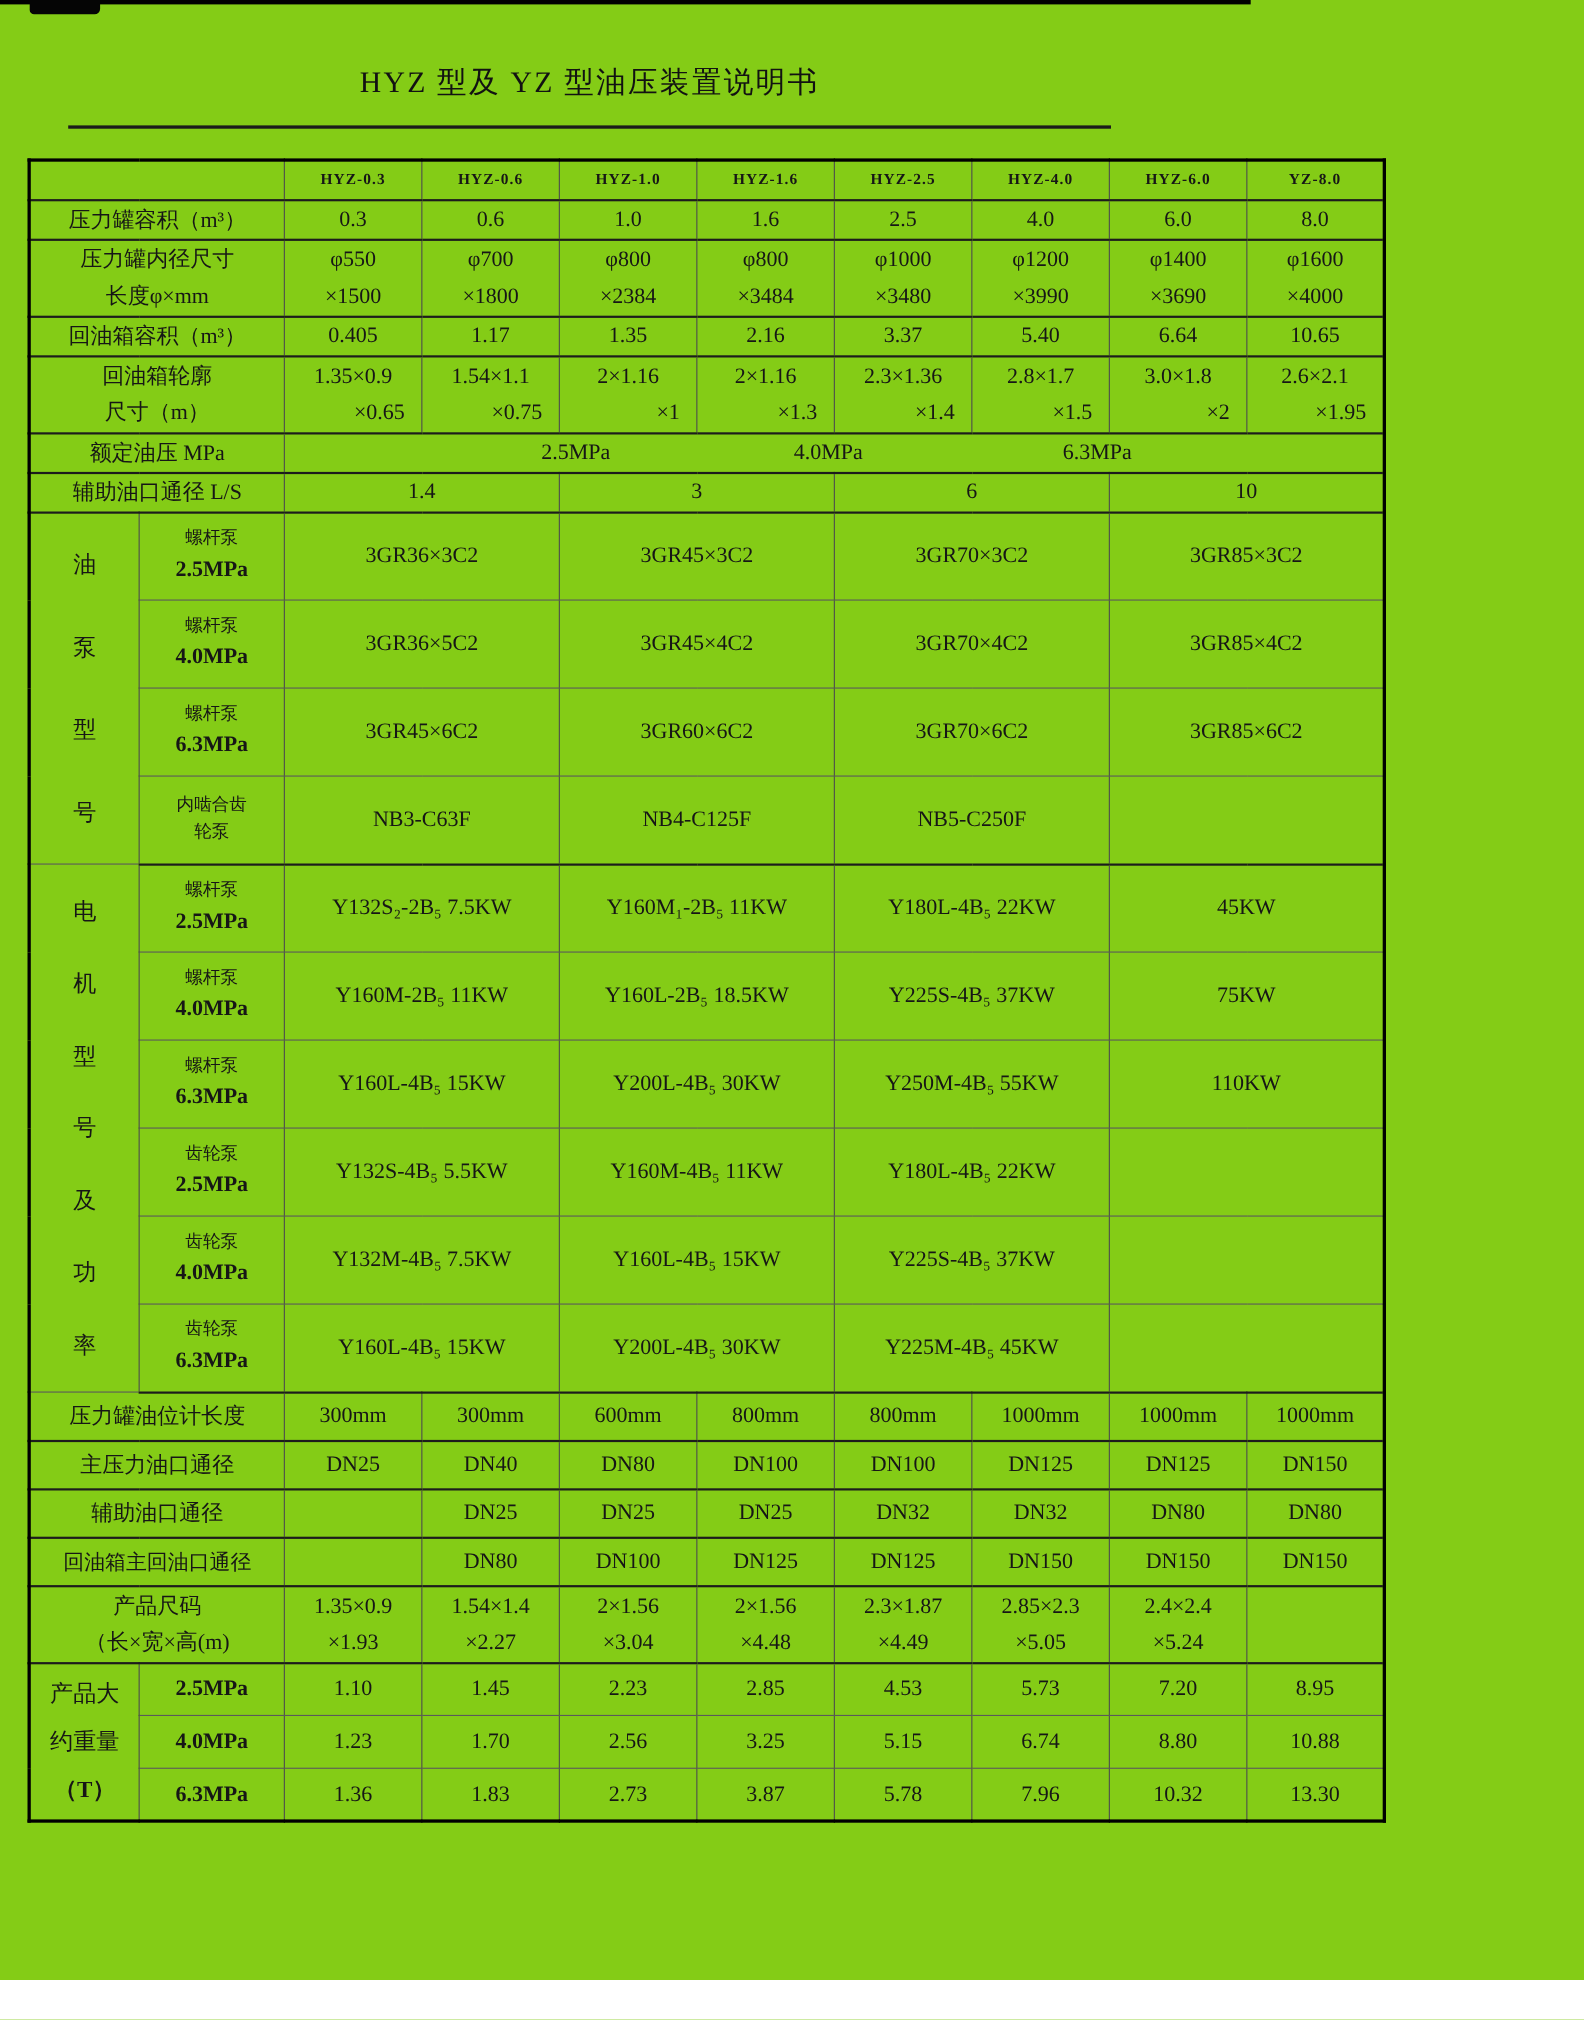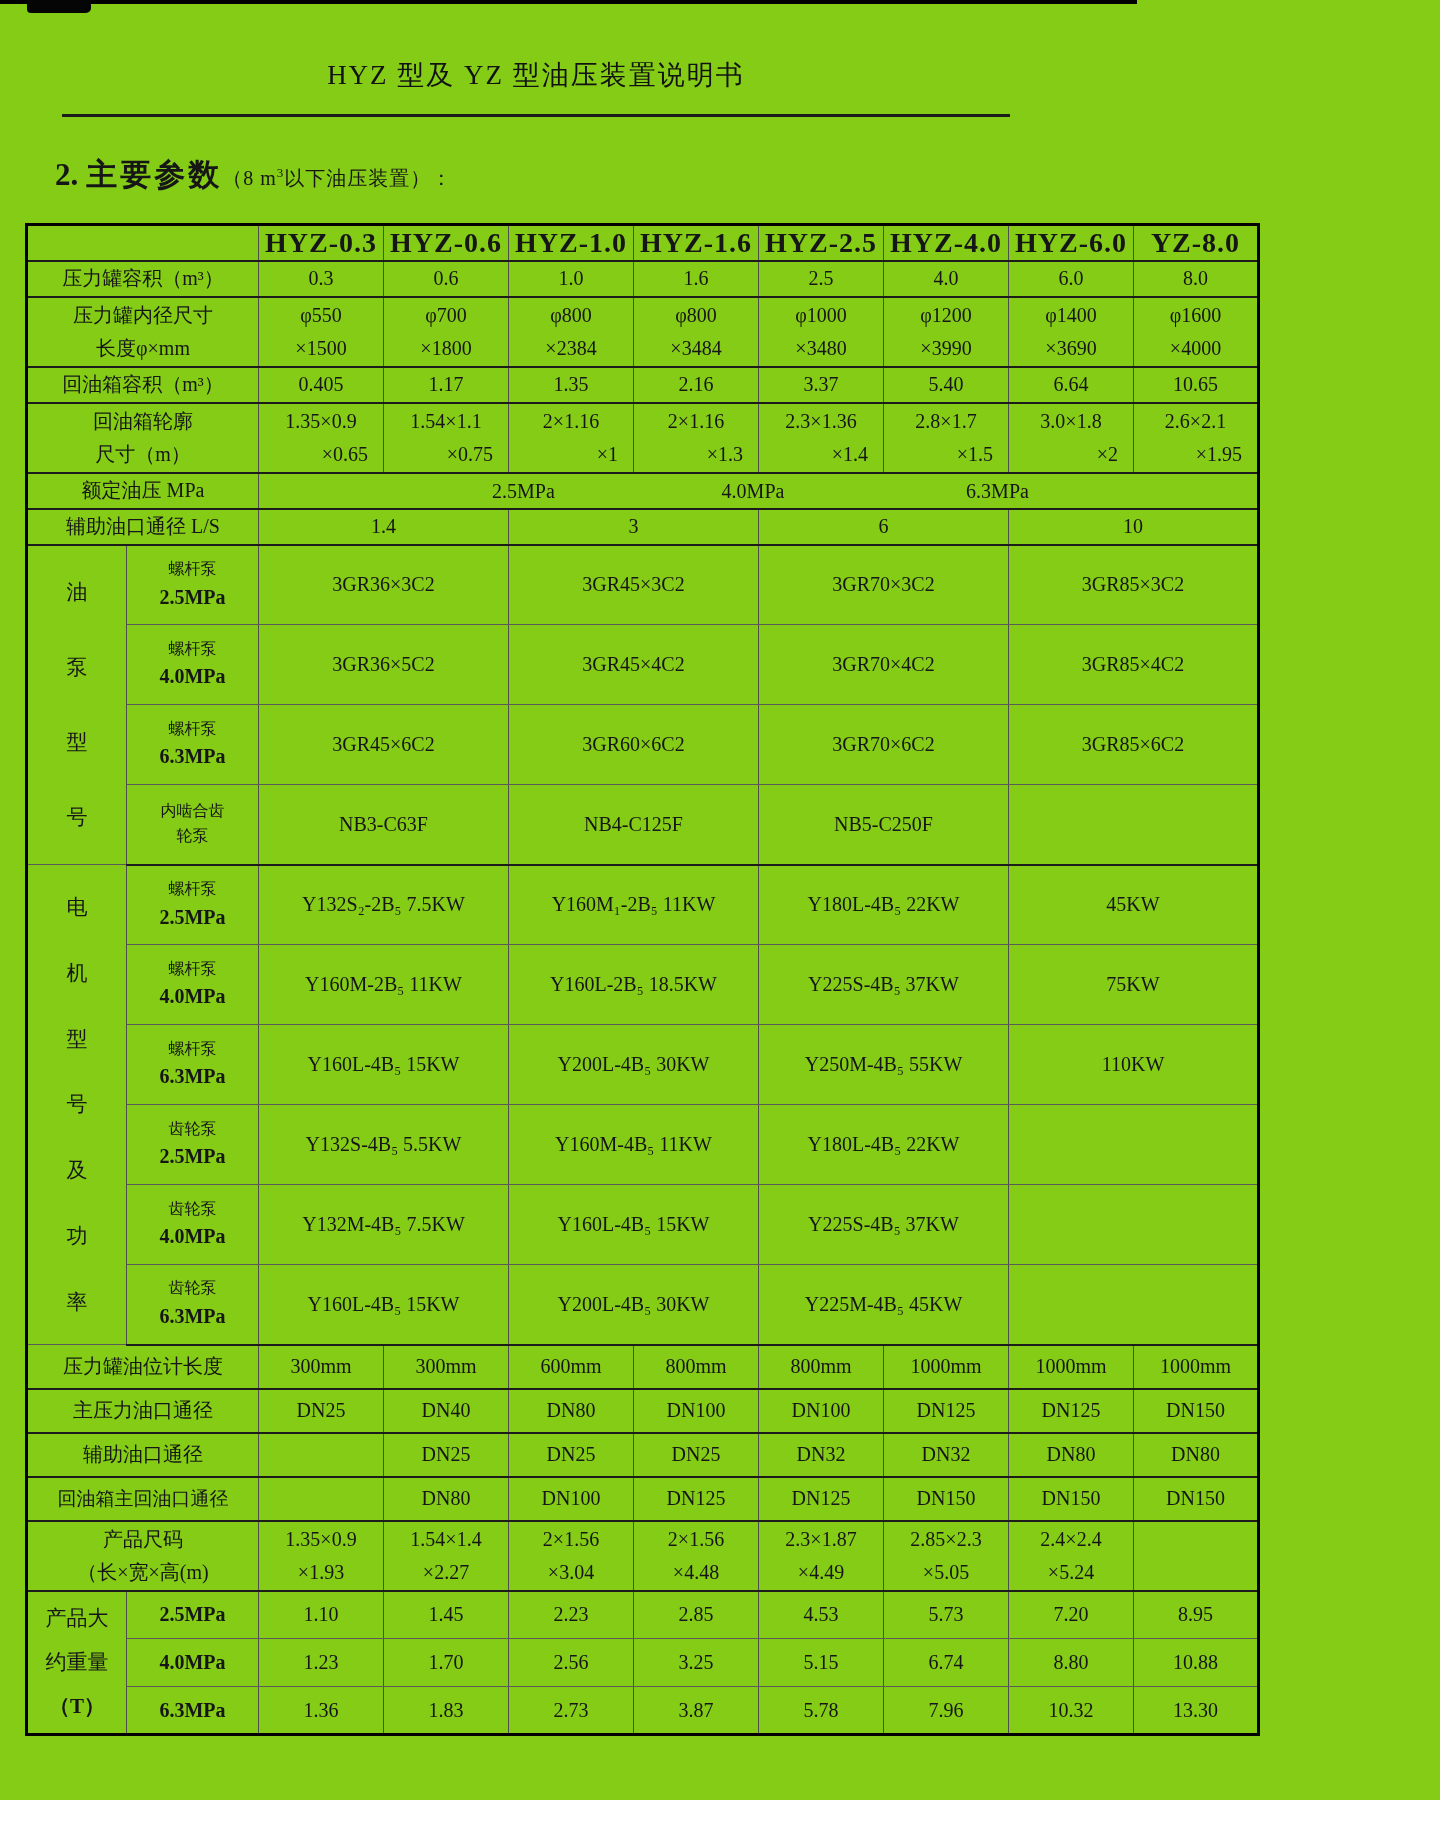--- a/index.html
+++ b/index.html
@@ -20,21 +20,21 @@
   table.params { margin:27px 0 0 25px; border-collapse:collapse; table-layout:fixed;
                  width:1232px; border:3px solid #000; }
   td { border:1px solid #4d4d4d; border-bottom:2px solid #1c1c1c;
        text-align:center; vertical-align:middle; font-size:20px; padding:0; overflow:hidden; }
   tr.tn td { border-bottom:1px solid #5a5a5a; }
   tr.s { height:36px; }  
   tr.d { height:70px; }  
   tr.p { height:80px; }  
   tr.q { height:44px;padding-left:16px; }  
   tr.w { height:48px; }  
-  td.hdr { font-weight:bold; font-size:28px; letter-spacing:1px; }
+  td.hdr { font-weight:bold; font-size:14px; letter-spacing:1px; }
   td.lbl { font-size:20px;margin-left:16px; }
   td.lblsm { font-size:19px; }
   .two div { line-height:1.62; }
   .two .r  { text-align:right; padding-right:15px; }
   td.vert .stack, td.wside .stack { display:flex; flex-direction:column; justify-content:space-around;
             align-items:center; margin:0 auto; font-size:21px; }
   .stack.h4 { height:300px; }
   .stack.h7 { height:460px; }
   .stack.h3 { height:132px; font-size:21px; }
   td.sub .a { display:block; font-size:16px; line-height:1.55; }
@@ -49,23 +49,20 @@
 
 <div class="page">
   <div class="scan-bar"></div>
   <div class="scan-blob"></div>
 
   <div class="doc-header">
     <div class="doc-title">HYZ 型及 YZ 型油压装置说明书</div>
     <div class="doc-rule"></div>
   </div>
 
-  <div class="section-heading">
-    <span class="sec-num">2.</span><span class="sec-title">主要参数</span><span class="sec-note"><span>（8 m</span><sup>3</sup><span>以下油压装置）：</span></span>
-  </div>
 
   <table class="params">
     <colgroup>
       <col style="width:100px">
         <col style="width:132px">
       <col style="width:125px">
         <col style="width:125px">
         <col style="width:125px">
         <col style="width:125px">
       <col style="width:125px">

